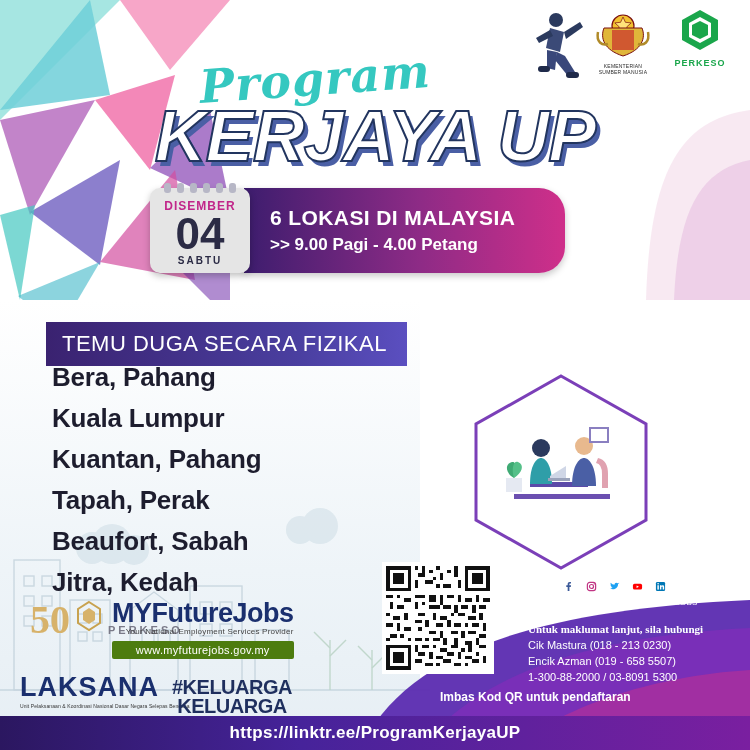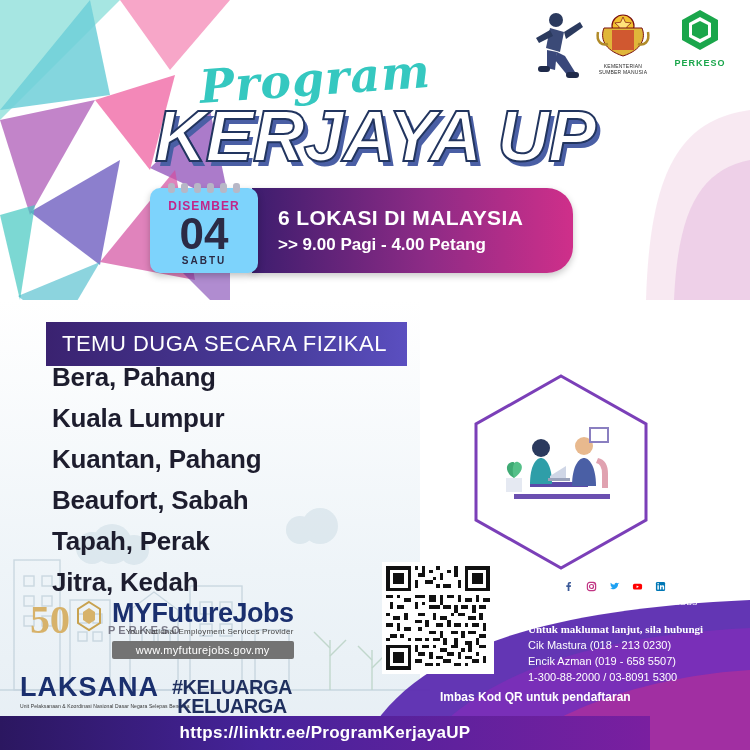--- a/index.html
+++ b/index.html
@@ -69,21 +69,21 @@
     letter-spacing: -1px;
     -webkit-text-stroke: 2px #22355f;
     text-shadow: 4px 5px 0 #4a5fa5;
     margin-top: -4px;
   }
   .runner { position: absolute; left: 520px; top: 8px; width: 70px; height: 80px; z-index: 16; }
 
   
   .datebar { position: absolute; left: 150px; top: 188px; z-index: 18; display: flex; align-items: stretch; }
   .cal {
-    width: 108px; background: #7dd3fc; border-radius: 10px;
+    width: 100px; background: #e5e5e5; border-radius: 10px;
     box-shadow: 0 3px 7px rgba(0,0,0,.25);
     padding: 9px 4px 7px; text-align: center; position: relative;
     z-index: 3;
   }
   .cal-rings { position: absolute; top: -5px; left: 0; width: 100%; display: flex; justify-content: center; gap: 6px; }
   .ring { width: 7px; height: 10px; border-radius: 3px; background: #b7b7c6; }
   .cal-m { font-size: 12px; font-weight: bold; color: #c1268a; letter-spacing: 1px; margin-top: 2px;}
   .cal-d { font-size: 44px; font-weight: bold; color: #2b2b45; line-height: .95; }
   .cal-w { font-size: 10px; font-weight: bold; color: #2b2b45; letter-spacing: 2px; }
   .banner {
@@ -136,35 +136,35 @@
     position: absolute; left: 528px; top: 622px; width: 214px; z-index: 16;
     color: #fff; font-size: 11px; line-height: 1.45;
   }
   .contact .hdr { font-weight: bold; font-family: Liberation Serif, serif; }
 
   .imbas {
     position: absolute; left: 440px; top: 690px; z-index: 17;
     color: #fff; font-size: 12px; font-weight: bold;
   }
   .urlbar {
-    position: absolute; left: 0; bottom: 0; width: 650px; height: 34px;
+    position: absolute; left: 0; bottom: 0; width: 750px; height: 34px;
     background: linear-gradient(90deg,#2b1760 0%, #46239a 40%, #7a1fa0 100%);
     color: #fff; display: flex; align-items: center; justify-content: center;
     font-size: 17px; font-weight: bold; letter-spacing: .3px; z-index: 18;
   }
 
   
   .bl-perkeso { position: absolute; left: 30px; top: 600px; z-index: 16; display: flex; align-items: center; gap: 6px;}
   .bl-50 { font-size: 40px; font-weight: bold; color: #d7b26a; font-family: "Liberation Serif", serif; line-height:1;}
   .bl-perkeso-txt { font-size: 11px; font-weight: bold; color: #7a7a88; letter-spacing: 3px; margin-top: 20px;}
   .myfj { position: absolute; left: 112px; top: 598px; z-index: 16; }
   .myfj-title { font-size: 27px; font-weight: bold; color: #1a2f6e; letter-spacing: -.5px; }
   .myfj-sub { font-size: 8px; color: #444; text-align: right; letter-spacing: .2px; margin-top: -2px;}
   .myfj-url {
-    margin-top: 5px; background: #737373; color: #fff; font-size: 11px;
+    margin-top: 5px; background: #4d7c0f; color: #fff; font-size: 11px;
     padding: 3px 10px; text-align: center; border-radius: 2px; letter-spacing: .3px;
   }
   .laksana { position: absolute; left: 20px; top: 672px; z-index: 16; }
   .laksana-t { font-size: 27px; font-weight: bold; color: #1a2f6e; letter-spacing: 1px; font-family:"Liberation Sans", sans-serif;}
   .laksana-s { font-size: 5px; color: #333; letter-spacing: .1px; }
   .keluarga { position: absolute; left: 172px; top: 676px; z-index: 16; text-align: center; }
   .k1 { font-size: 20px; font-weight: bold; color: #1f2f5e; letter-spacing: -.5px; }
   .k2 { font-size: 20px; font-weight: bold; color: #1f2f5e; letter-spacing: -.5px; margin-top: -4px;}
 </style>
 </head>
@@ -309,22 +309,22 @@
       <div class="banner-2">&gt;&gt; 9.00 Pagi - 4.00 Petang</div>
     </div>
   </div>
 
   <div class="sec-head">TEMU DUGA SECARA FIZIKAL</div>
 
   <ul class="loc-list">
     <li>Bera, Pahang</li>
     <li>Kuala Lumpur</li>
     <li>Kuantan, Pahang</li>
+    <li>Tapah, Perak</li>
     <li>Beaufort, Sabah</li>
-    <li>Tapah, Perak</li>
     <li>Jitra, Kedah</li>
   </ul>
 
   <svg class="hex" viewBox="0 0 186 200">
     <polygon points="93,4 178,52 178,148 93,196 8,148 8,52" fill="none" stroke="#7b3fb8" stroke-width="3"></polygon>
     <rect x="46" y="122" width="96" height="5" fill="#6b4fb0"></rect>
 
     <rect x="62" y="110" width="58" height="5" fill="#5b4aa8"></rect>
 
     <circle cx="73" cy="76" r="9" fill="#2b3a5e"></circle>

